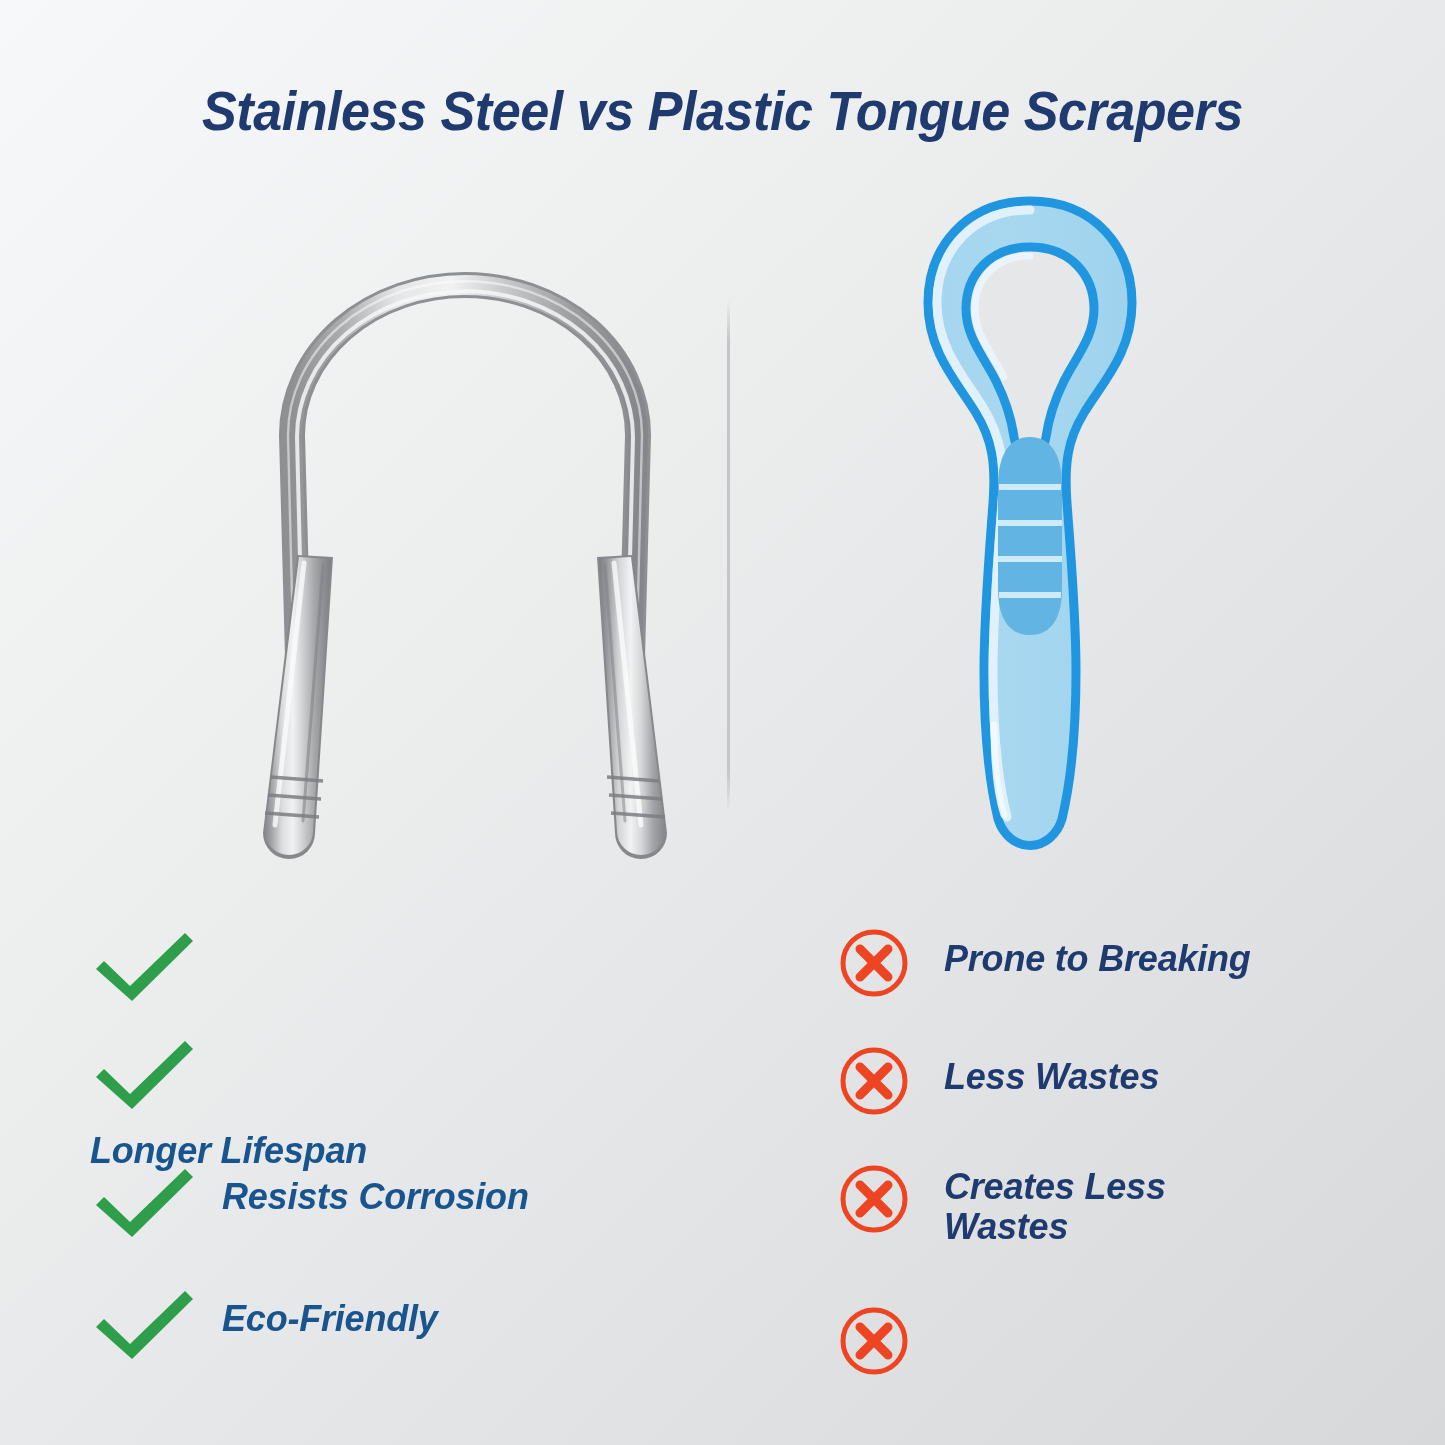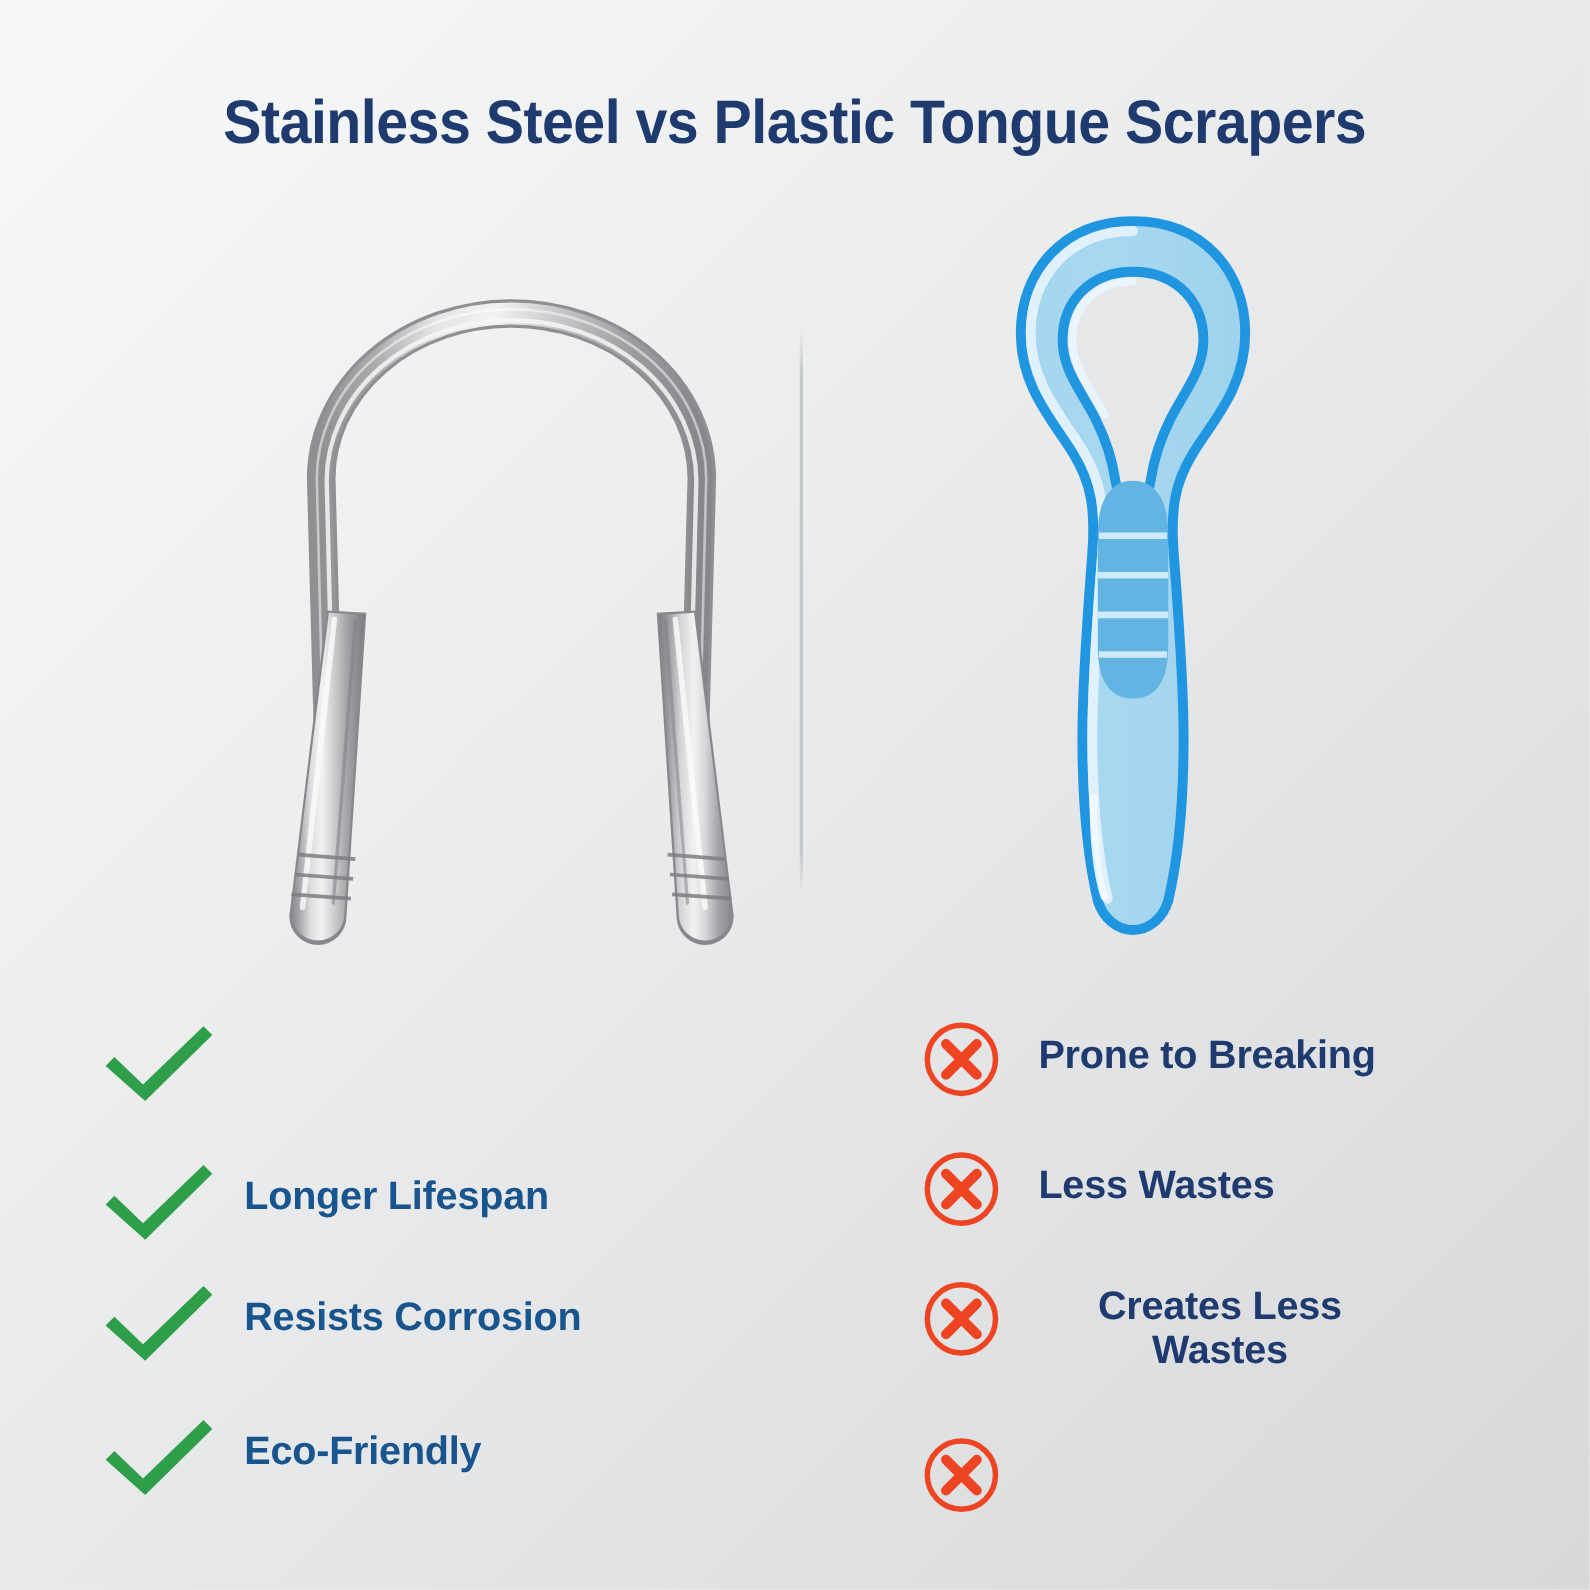--- a/index.html
+++ b/index.html
@@ -9,20 +9,21 @@
   }
   body {
     font-family: "Liberation Sans", sans-serif;
   }
   #infographic {
     position: relative;
     width: 1445px;
     height: 1445px;
     overflow: hidden;
     background: linear-gradient(135deg, #f7f8f9 0%, #eceded 38%, #e2e3e5 68%, #d7d8da 100%);
+    font-style: italic;
   }
 
   
   .title {
     position: absolute;
     left: 0;
     top: 78px;
     width: 100%;
     text-align: center;
     font-size: 56px;
@@ -95,25 +96,25 @@
   }
   .frow .flabel {
     font-size: 36px;
     font-weight: bold;
     color: #1a4e86;
     line-height: 1.12;
     letter-spacing: -0.2px;
     font-family: "Liberation Sans", sans-serif;
   }
   .col-pros .flabel { color: #18548d; }
-  .col-cons .flabel { color: #1e3a6e; text-align: center; }
+  .col-cons .flabel { color: #1e3a6e; }
 
   
   .col-pros .frow.r0 { top: 22px; }
-  .col-pros .frow.r1 { top: 148px; }
+  .col-pros .frow.r1 { top: 130px; flex-direction: column; }
   .col-pros .frow.r2 { top: 258px; justify-content: flex-end; }
   .col-pros .frow.r3 { top: 380px; }
   
   .col-cons .frow.r0 { top: 22px; }
   .col-cons .frow.r1 { top: 140px; }
   .col-cons .frow.r2 { top: 258px; }
   .col-cons .frow.r3 { top: 400px; }
 
   .check-icon { width: 110px; height: 76px; margin-right: 22px; margin-top: 2px; }
   .cross-icon { width: 72px; height: 72px; margin-right: 34px; margin-top: 0px; }

